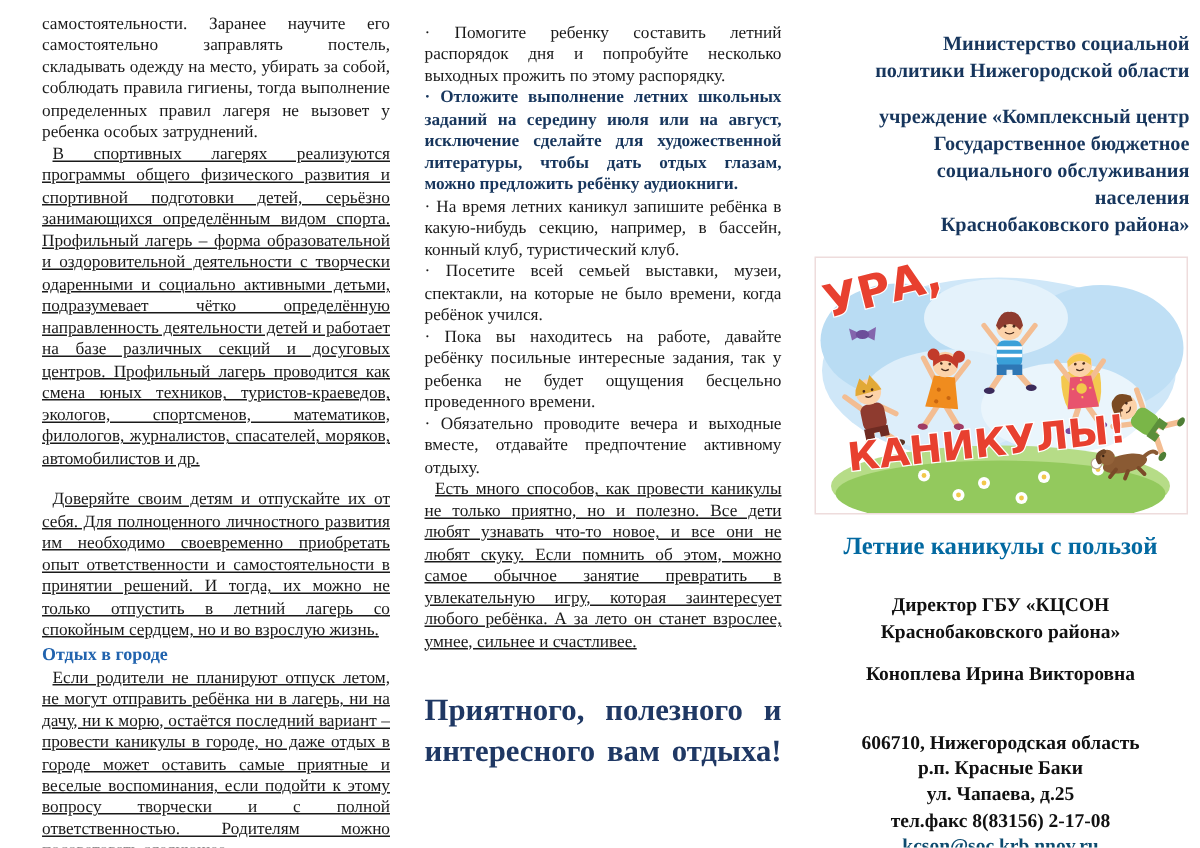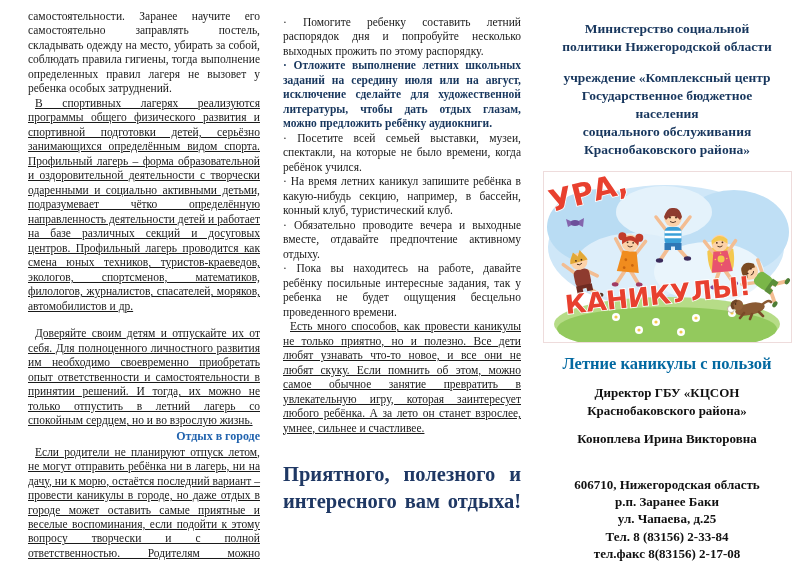--- a/index.html
+++ b/index.html
@@ -18,41 +18,42 @@
   .col3 { left: 541px; width: 252px; padding-top: 14px; text-align: center; }
   p.jp {
     margin: 0;
     font-size: 11.5px;
     line-height: 1.26;
     text-align: justify;
   }
   .indent { text-indent: 7px; text-decoration: underline; }
   .gap { height: 13px; }
   .subhead {
-    text-align: right;
+    text-align: left;
     color: #2163AE;
     font-weight: bold;
     font-size: 12px;
     margin: 1px 0;
   }
   .bold-navy { color: #17365D; font-weight: bold; }
   .farewell {
     margin-top: 26px;
     font-size: 20.5px;
     font-weight: bold;
     color: #1F3864;
     line-height: 1.32;
     text-align: justify;
     text-align-last: justify;
   }
   .h-navy {
     color: #17365D;
     font-weight: bold;
     font-size: 13.5px;
     line-height: 1.33;
+    text-align: right;
   }
   .ministry { margin-top: 6px; }
   .org { margin-top: 13px; }
   .cartoon-frame {
     margin: 12px auto 0 auto;
     width: 249px; height: 172px;
     border: 1px solid #eedcdc;
     background: #ffffff;
   }
   .brochure-title {
@@ -61,21 +62,21 @@
     font-weight: bold;
     color: #0369a1;
     line-height: 1.25;
   }
   .contact {
     font-weight: bold;
     color: #111111;
     font-size: 13px;
     line-height: 1.34;
   }
-  .director { margin-top: 10px; }
+  .director { margin-top: 20px; }
   .person { margin-top: 11px; text-align: center; }
   .addr { margin-top: 28px; }
   .email-link { color: #0c4a6e; font-weight: bold; }
 </style>
 </head>
 <body>
 
 <div class="page">
 
   <div class="col col1">
@@ -83,40 +84,40 @@
     <p class="jp indent">В спортивных лагерях реализуются программы общего физического развития и спортивной подготовки детей, серьёзно занимающихся определённым видом спорта. Профильный лагерь – форма образовательной и оздоровительной деятельности с творчески одаренными и социально активными детьми, подразумевает чётко определённую направленность деятельности детей и работает на базе различных секций и досуговых центров. Профильный лагерь проводится как смена юных техников, туристов-краеведов, экологов, спортсменов, математиков, филологов, журналистов, спасателей, моряков, автомобилистов и др.</p>
     <div class="gap"></div>
     <p class="jp indent">Доверяйте своим детям и отпускайте их от себя. Для полноценного личностного развития им необходимо своевременно приобретать опыт ответственности и самостоятельности в принятии решений. И тогда, их можно не только отпустить в летний лагерь со спокойным сердцем, но и во взрослую жизнь.</p>
     <div class="subhead">Отдых в городе</div>
     <p class="jp indent">Если родители не планируют отпуск летом, не могут отправить ребёнка ни в лагерь, ни на дачу, ни к морю, остаётся последний вариант – провести каникулы в городе, но даже отдых в городе может оставить самые приятные и веселые воспоминания, если подойти к этому вопросу творчески и с полной ответственностью. Родителям можно посоветовать следующее.</p>
   </div>
 
   <div class="col col2">
     <p class="jp">·  Помогите ребенку составить летний распорядок дня и попробуйте несколько выходных прожить по этому распорядку.</p>
     <p class="jp bold-navy">· Отложите выполнение летних школьных заданий на середину июля или на август, исключение сделайте для художественной литературы, чтобы дать отдых глазам, можно предложить ребёнку аудиокниги.</p>
+    <p class="jp">· На время летних каникул запишите ребёнка в какую-нибудь секцию, например, в бассейн, конный клуб, туристический клуб.</p>
     <p class="jp">· Посетите всей семьей выставки, музеи, спектакли, на которые не было времени, когда ребёнок учился.</p>
-    <p class="jp">· На время летних каникул запишите ребёнка в какую-нибудь секцию, например, в бассейн, конный клуб, туристический клуб.</p>
+    <p class="jp">· Пока вы находитесь на работе, давайте ребёнку посильные интересные задания, так у ребенка не будет ощущения бесцельно проведенного времени.</p>
     <p class="jp">· Обязательно проводите вечера и выходные вместе, отдавайте предпочтение активному отдыху.</p>
-    <p class="jp">· Пока вы находитесь на работе, давайте ребёнку посильные интересные задания, так у ребенка не будет ощущения бесцельно проведенного времени.</p>
     <p class="jp indent">Есть много способов, как провести каникулы не только приятно, но и полезно. Все дети любят узнавать что-то новое, и все они не любят скуку. Если помнить об этом, можно самое обычное занятие превратить в увлекательную игру, которая заинтересует любого ребёнка. А за лето он станет взрослее, умнее, сильнее и счастливее.</p>
     <div class="farewell">Приятного, полезного и интересного вам отдыха!</div>
   </div>
 
   <div class="col col3">
 
     <div class="h-navy ministry">
       <div>Министерство  социальной</div>
       <div>политики Нижегородской области</div>
     </div>
 
     <div class="h-navy org">
       <div>учреждение «Комплексный  центр</div>
       <div>Государственное бюджетное</div>
+      <div>социального обслуживания</div>
       <div>населения</div>
-      <div>социального обслуживания</div>
       <div>Краснобаковского района»</div>
     </div>
 
     <div class="cartoon-frame">
       <svg width="247" height="170" viewBox="0 0 247 170">
 
         <ellipse cx="122" cy="75" rx="118" ry="62" fill="#cfe7f8"></ellipse>
         <ellipse cx="55" cy="55" rx="52" ry="38" fill="#b9dcf3"></ellipse>
         <ellipse cx="190" cy="60" rx="55" ry="42" fill="#bfdff5"></ellipse>
         <ellipse cx="120" cy="40" rx="48" ry="26" fill="#e4f2fb"></ellipse>
@@ -255,21 +256,20 @@
 
     <div class="contact director">
       <div>Директор ГБУ «КЦСОН</div>
       <div>Краснобаковского района»</div>
     </div>
 
     <div class="contact person">Коноплева Ирина Викторовна</div>
 
     <div class="contact addr">
       <div>606710, Нижегородская область</div>
-      <div>р.п. Заранее Баки</div>
+      <div>р.п. Красные Баки</div>
       <div>ул. Чапаева, д.25</div>
-      <div>Тел. 8 (83156) 2-33-84</div>
       <div>тел.факс  8(83156) 2-17-08</div>
       <div><a class="email-link" href="#">kcson@soc.krb.nnov.ru</a></div>
     </div>
 
   </div>
 </div>
 
 </body></html>

